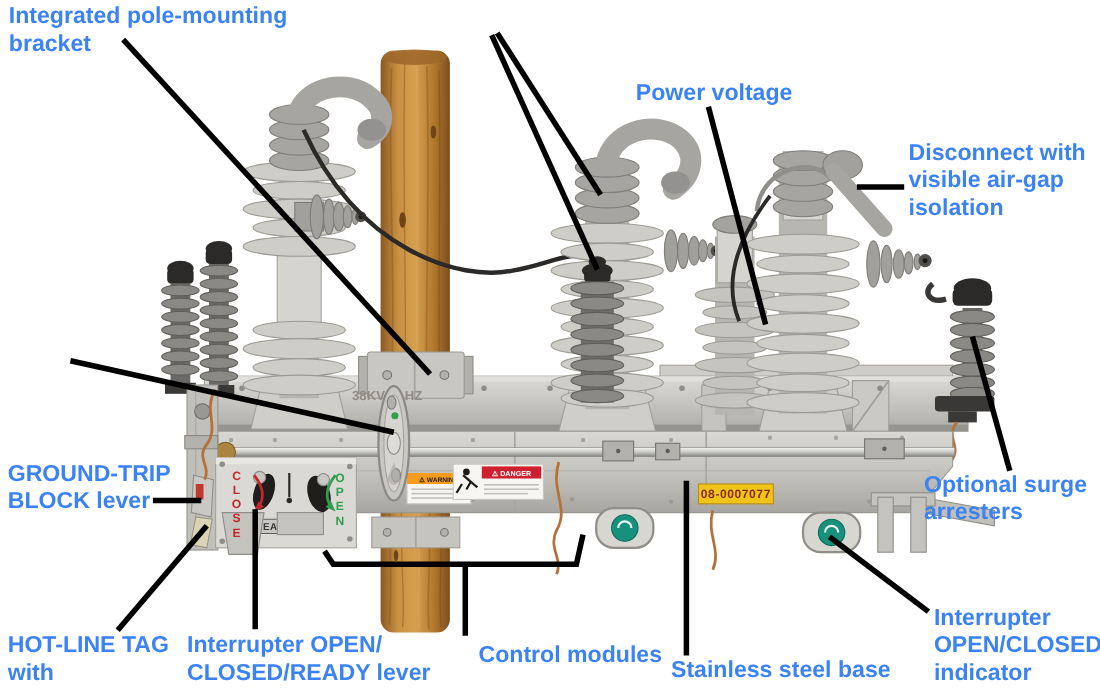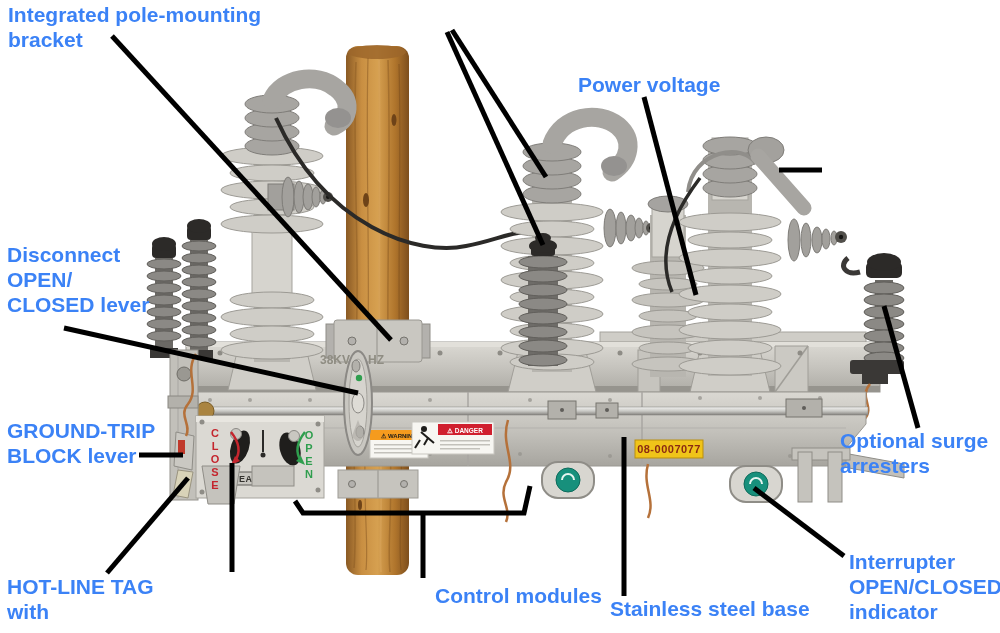--- a/index.html
+++ b/index.html
@@ -446,27 +446,29 @@
     <line x1="754" y1="488" x2="844" y2="556"></line>
   </g>
 </svg>
 
 <div class="vtext v-close" style="left:209px;top:427px">CLOSE</div>
 <div class="vtext v-open" style="left:303px;top:429px">OPEN</div>
 
 <div class="callout" style="left:8px;top:2px">Integrated pole-mounting
 bracket</div>
 <div class="callout" style="left:578px;top:72px">Power voltage</div>
-<div class="callout" style="left:7px;top:242px">Disconnect
-OPEN/
-CLOSED lever</div>
+<div class="callout" style="left:826px;top:126px">Disconnect with
+visible air-gap
+isolation</div>
 <div class="callout" style="left:7px;top:418px">GROUND-TRIP
 BLOCK lever</div>
 <div class="callout" style="left:7px;top:574px">HOT-LINE TAG
 with</div>
+<div class="callout" style="left:170px;top:574px">Interrupter OPEN/
+CLOSED/READY lever</div>
 <div class="callout" style="left:435px;top:583px">Control modules</div>
 <div class="callout" style="left:840px;top:428px">Optional surge
 arresters</div>
 <div class="callout" style="left:610px;top:596px">Stainless steel base</div>
 <div class="callout" style="left:849px;top:549px">Interrupter
 OPEN/CLOSED
 indicator</div>
 </div>
 
 </body></html>

